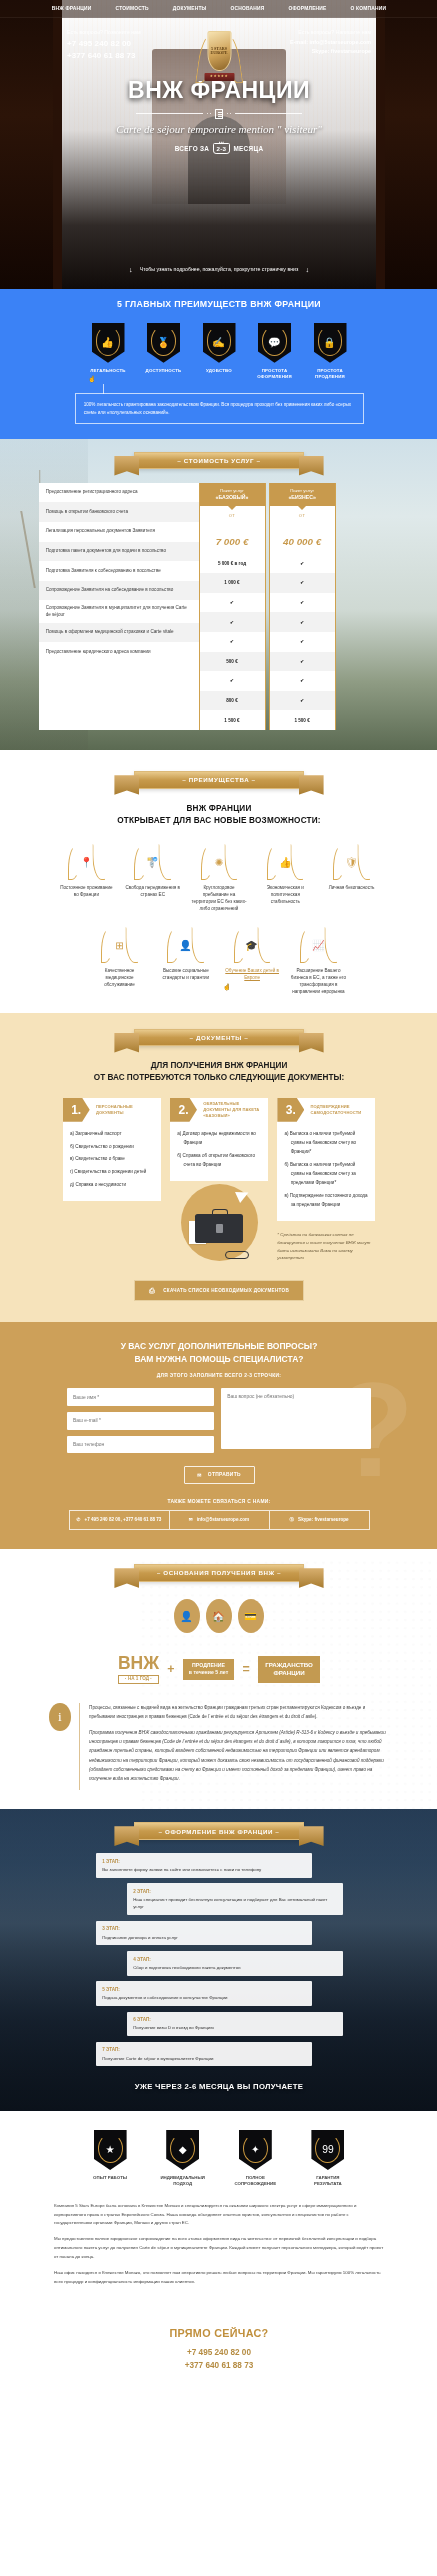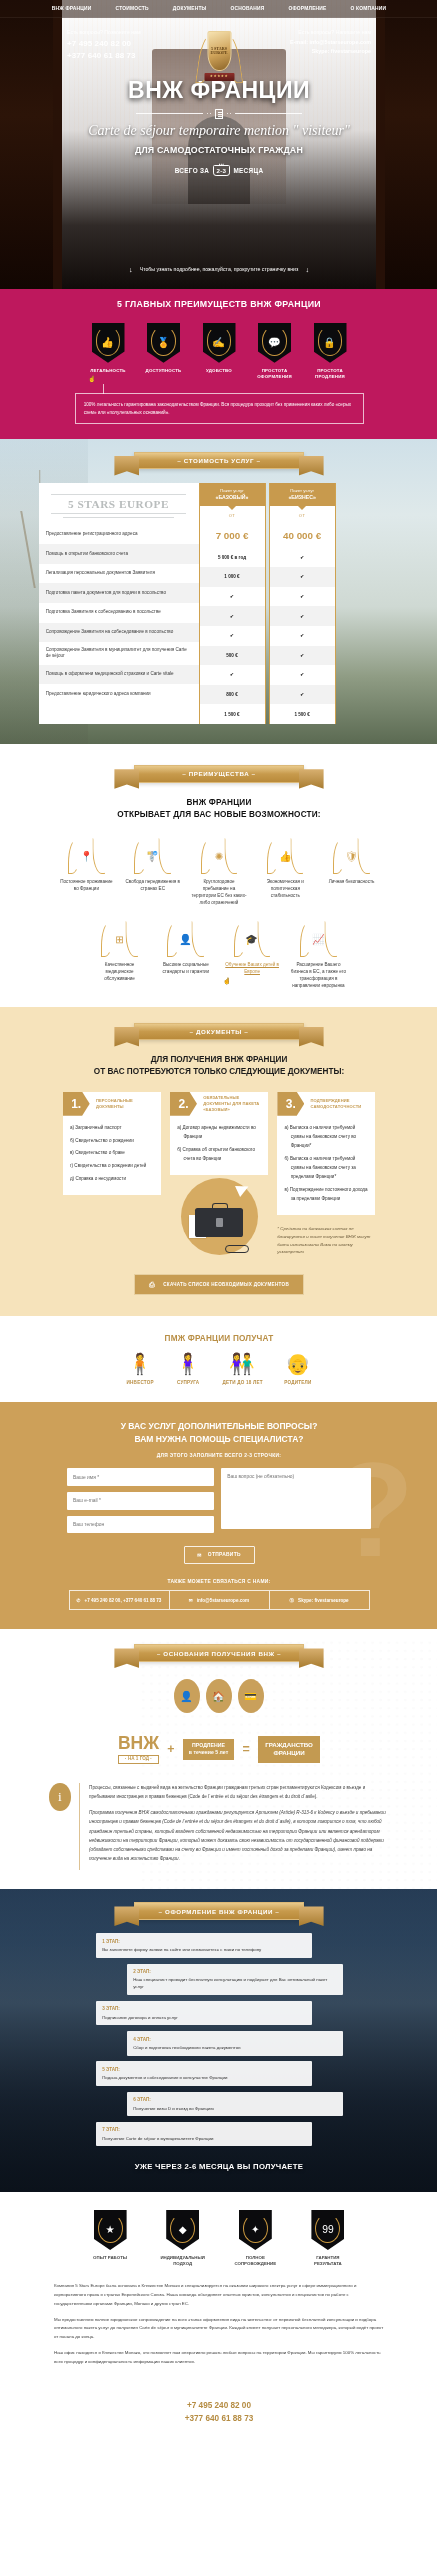--- a/index.html
+++ b/index.html
@@ -77,37 +77,37 @@
     color:#fff;font-size:23px;font-weight:800;letter-spacing:0.5px;line-height:1;
     text-shadow:0 1.5px 5.2px rgba(0,0,0,.75);
   }
   .divider-doc{display:flex;align-items:center;justify-content:center;gap:4.1px;margin:7.2px 0 4.1px;}
   .divider-doc .bar{width:67px;height:1px;background:#fff;opacity:.9;}
   .divider-doc .dots{display:flex;gap:1.5px;}
   .divider-doc .dots i{width:1.5px;height:1.5px;background:#fff;border-radius:50%;display:block;}
   .divider-doc .doc{width:7.2px;height:9.8px;border:0.8px solid #fff;border-radius:0.5px;position:relative;}
   .divider-doc .doc::after{content:"";position:absolute;left:1.5px;top:2.1px;width:3.6px;height:1px;background:#fff;box-shadow:0 2.1px 0 #fff,0 4.1px 0 #fff;}
   .hero-sub-fr{
-    color:#fff;font-family:"Liberation Serif",serif;font-style:italic;font-size:14px;
+    color:#fff;font-family:"Liberation Serif",serif;font-style:italic;font-size:11px;
     text-shadow:0 1px 3.1px rgba(0,0,0,.7);margin-bottom:6.2px;
   }
   .hero-sub2{color:#fff;font-size:8.8px;font-weight:800;letter-spacing:0.2px;line-height:1.35;text-shadow:0 1px 4.1px rgba(0,0,0,.8);}
   .hero-badge-time{display:flex;align-items:center;justify-content:center;gap:3.6px;margin-top:8.2px;color:#fff;font-size:6.4px;font-weight:800;letter-spacing:0.3px;}
   .hero-badge-time .shieldnum{
     border:1px solid #fff;border-radius:1.5px 1.5px 3.1px 3.1px;padding:1px 2.6px;font-size:6.2px;position:relative;
   }
   .hero-badge-time .shieldnum::before{content:"";position:absolute;top:-2.6px;left:50%;transform:translateX(-50%);width:5.2px;height:2.1px;background:#fff;clip-path:polygon(0 100%,15% 0,35% 100%,50% 0,65% 100%,85% 0,100% 100%);}
   .hero-scroll{
     position:absolute;left:0;right:0;bottom:15.5px;z-index:6;text-align:center;color:#fff;font-size:5.2px;
     display:flex;align-items:center;justify-content:center;gap:7.2px;
   }
   .hero-scroll .arr{font-size:7.2px;}
 
   
-  .adv{background:#be185d;padding:10.3px 0 14.4px;position:relative;}
+  .adv{background:#3b82f6;padding:10.3px 0 14.4px;position:relative;}
   .adv h2{text-align:center;color:#fff;font-size:8.8px;font-weight:800;letter-spacing:0.3px;margin-bottom:13.4px;}
   .adv-row{display:flex;justify-content:center;gap:15.5px;}
   .adv-item{width:40px;text-align:center;}
   .crest{
     width:33px;height:40px;margin:0 auto 5.2px;background:#0b0b0d;
     clip-path:polygon(0 0,100% 0,100% 72%,50% 100%,0 72%);
     display:flex;align-items:center;justify-content:center;position:relative;
   }
   .crest .wr{position:absolute;inset:3.6px 4.1px 7.2px 4.1px;border:1.3px solid #c9983f;border-radius:50%;border-top-color:transparent;}
   .crest .gl{color:#fff;font-size:10.3px;line-height:1;z-index:2;}
@@ -160,21 +160,21 @@
   .feat-row{padding:4.6px 7.2px;font-size:4.6px;line-height:1.45;color:#3c3c3c;min-height:19.6px;display:flex;align-items:center;}
   .feat-row.alt{background:#f2f2f2;}
   .pcol{width:67px;background:#fff;border-left:1.5px solid #cfa14e;border-right:1.5px solid #cfa14e;}
   .pcol + .pcol{margin-left:3.1px;}
   .pcol-head{background:#c89a4d;color:#fff;text-align:center;padding:5.2px 3.1px 6.2px;position:relative;}
   .pcol-head .l1{font-size:4.4px;font-weight:400;opacity:.95;}
   .pcol-head .l2{font-size:5.2px;font-weight:800;margin-top:1px;}
   .pcol-head::after{content:"";position:absolute;left:50%;transform:translateX(-50%);bottom:-4.1px;border-left:4.6px solid transparent;border-right:4.6px solid transparent;border-top:4.1px solid #c89a4d;}
   .pcol-price{text-align:center;padding:7.2px 0 6.2px;}
   .pcol-price .ot{font-size:4.1px;color:#c89a4d;letter-spacing:0.5px;}
-  .pcol-price .amt{font-size:9.8px;font-weight:800;color:#c89a4d;margin-top:12px;white-space:nowrap;}
+  .pcol-price .amt{font-size:9.8px;font-weight:800;color:#c89a4d;margin-top:18px;white-space:nowrap;font-style:italic;}
   .cell{min-height:19.6px;display:flex;align-items:center;justify-content:center;font-size:4.6px;font-weight:700;color:#222;}
   .cell.alt{background:#f2f2f2;}
 
   
   .benefits{background:#fff;padding:20.6px 0 15.5px;}
   .ribbon-title.dark span{color:#fff;}
   .benefits h2{text-align:center;color:#111;font-size:8.2px;font-weight:800;line-height:1.5;margin:14.4px 0 15.5px;letter-spacing:0.2px;}
   .ben-row{display:flex;justify-content:center;gap:9.3px;margin-bottom:2.1px;align-items:flex-start;}
   .ben-item{width:57px;text-align:center;}
   .laurel{width:38px;height:38px;margin:0 auto 4.1px;position:relative;}
@@ -365,21 +365,20 @@
             <i></i>
           </div>
         <div class="doc"></div>
         <div class="dots">
             <i></i>
             <i></i>
           </div>
         <div class="bar"></div>
       </div>
       <div class="hero-sub-fr">Carte de séjour temporaire mention " visiteur"</div>
-      <div class="hero-sub2">ДЛЯ САМОДОСТАТОЧНЫХ ГРАЖДАН</div>
       <div class="hero-badge-time">
         <span>ВСЕГО ЗА</span>
         <span class="shieldnum">2-3</span>
         <span>МЕСЯЦА</span>
       </div>
     </div>
 
     <div class="hero-scroll">
       <span class="arr">↓</span>
       <span>Чтобы узнать подробнее, пожалуйста, прокрутите страничку вниз</span>
@@ -435,24 +434,20 @@
       <div class="top"></div>
         <div class="leg l"></div>
         <div class="leg r"></div>
     </div>
     <div class="ribbon-title">
       <span>~ СТОИМОСТЬ УСЛУГ ~</span>
     </div>
 
     <div class="ptable">
       <div class="pcol-feat">
-        <div class="logo-cell">
-          <div class="logo-wordmark">5 STARS EUROPE</div>
-          <div class="logo-wordmark-sub"></div>
-        </div>
         <div class="feat-row">Предоставление регистрационного адреса</div>
         <div class="feat-row alt">Помощь в открытии банковского счета</div>
         <div class="feat-row">Легализация персональных документов Заявителя</div>
         <div class="feat-row alt">Подготовка пакета документов для подачи в посольство</div>
         <div class="feat-row">Подготовка Заявителя к собеседованию в посольстве</div>
         <div class="feat-row alt">Сопровождение Заявителя на собеседование в посольство</div>
         <div class="feat-row">Сопровождение Заявителя в муниципалитет для получения Carte de séjour</div>
         <div class="feat-row alt">Помощь в оформлени медицинской страховки и Carte vitale</div>
         <div class="feat-row">Предоставление юридического адреса компании</div>
       </div>
@@ -643,41 +638,20 @@
         <div class="doc-note">* Средства на банковских счетах не блокируются и после получения ВНЖ могут быть использованы Вами по своему усмотрению</div>
       </div>
     </div>
 
     <button class="dl-btn">
       <span class="ic">⎙</span>
       <span>СКАЧАТЬ СПИСОК НЕОБХОДИМЫХ ДОКУМЕНТОВ</span>
     </button>
   </section>
 
-  <section class="pmj">
-    <h2>ПМЖ ФРАНЦИИ ПОЛУЧАТ</h2>
-    <div class="pmj-row">
-      <div class="pmj-item">
-        <div class="fig">🧍</div>
-        <div class="cap">ИНВЕСТОР</div>
-      </div>
-      <div class="pmj-item">
-        <div class="fig">🧍‍♀</div>
-        <div class="cap">СУПРУГА</div>
-      </div>
-      <div class="pmj-item">
-        <div class="fig">👫</div>
-        <div class="cap">ДЕТИ ДО 18 ЛЕТ</div>
-      </div>
-      <div class="pmj-item">
-        <div class="fig">👴</div>
-        <div class="cap">РОДИТЕЛИ</div>
-      </div>
-    </div>
-  </section>
 
   <section class="qform">
     <div class="qmark">?</div>
     <h2>
       <span>У ВАС УСЛУГ ДОПОЛНИТЕЛЬНЫЕ ВОПРОСЫ?</span><br>
       <span>ВАМ НУЖНА ПОМОЩЬ СПЕЦИАЛИСТА?</span>
     </h2>
     <div class="sub">ДЛЯ ЭТОГО ЗАПОЛНИТЕ ВСЕГО 2-3 СТРОЧКИ:</div>
     <div class="qrow">
       <div class="qcol">
@@ -819,19 +793,20 @@
       </div>
     </div>
     <div class="why-text">
       <p>Компания 5 Stars Europe была основана в Княжестве Монако и специализируется на оказании широкого спектра услуг в сфере иммиграционного и корпоративного права в странах Европейского Союза. Наша команда объединяет опытных юристов, консультантов и специалистов по работе с государственными органами Франции, Монако и других стран ЕС.</p>
       <p>Мы предоставляем полное юридическое сопровождение на всех этапах оформления вида на жительство: от первичной бесплатной консультации и подбора оптимального пакета услуг до получения Carte de séjour в муниципалитете Франции. Каждый клиент получает персонального менеджера, который ведёт проект от начала до конца.</p>
       <p>Наш офис находится в Княжестве Монако, что позволяет нам оперативно решать любые вопросы на территории Франции. Мы гарантируем 100% легальность всех процедур и конфиденциальность информации наших клиентов.</p>
     </div>
   </section>
 
   <section class="cta">
+    <div class="now">ПРЯМО СЕЙЧАС?</div>
     <div class="tel">+7 495 240 82 00</div>
     <div class="tel">+377 640 61 88 73</div>
 
   </section>
 
 </div>
 
 
 </body></html>

